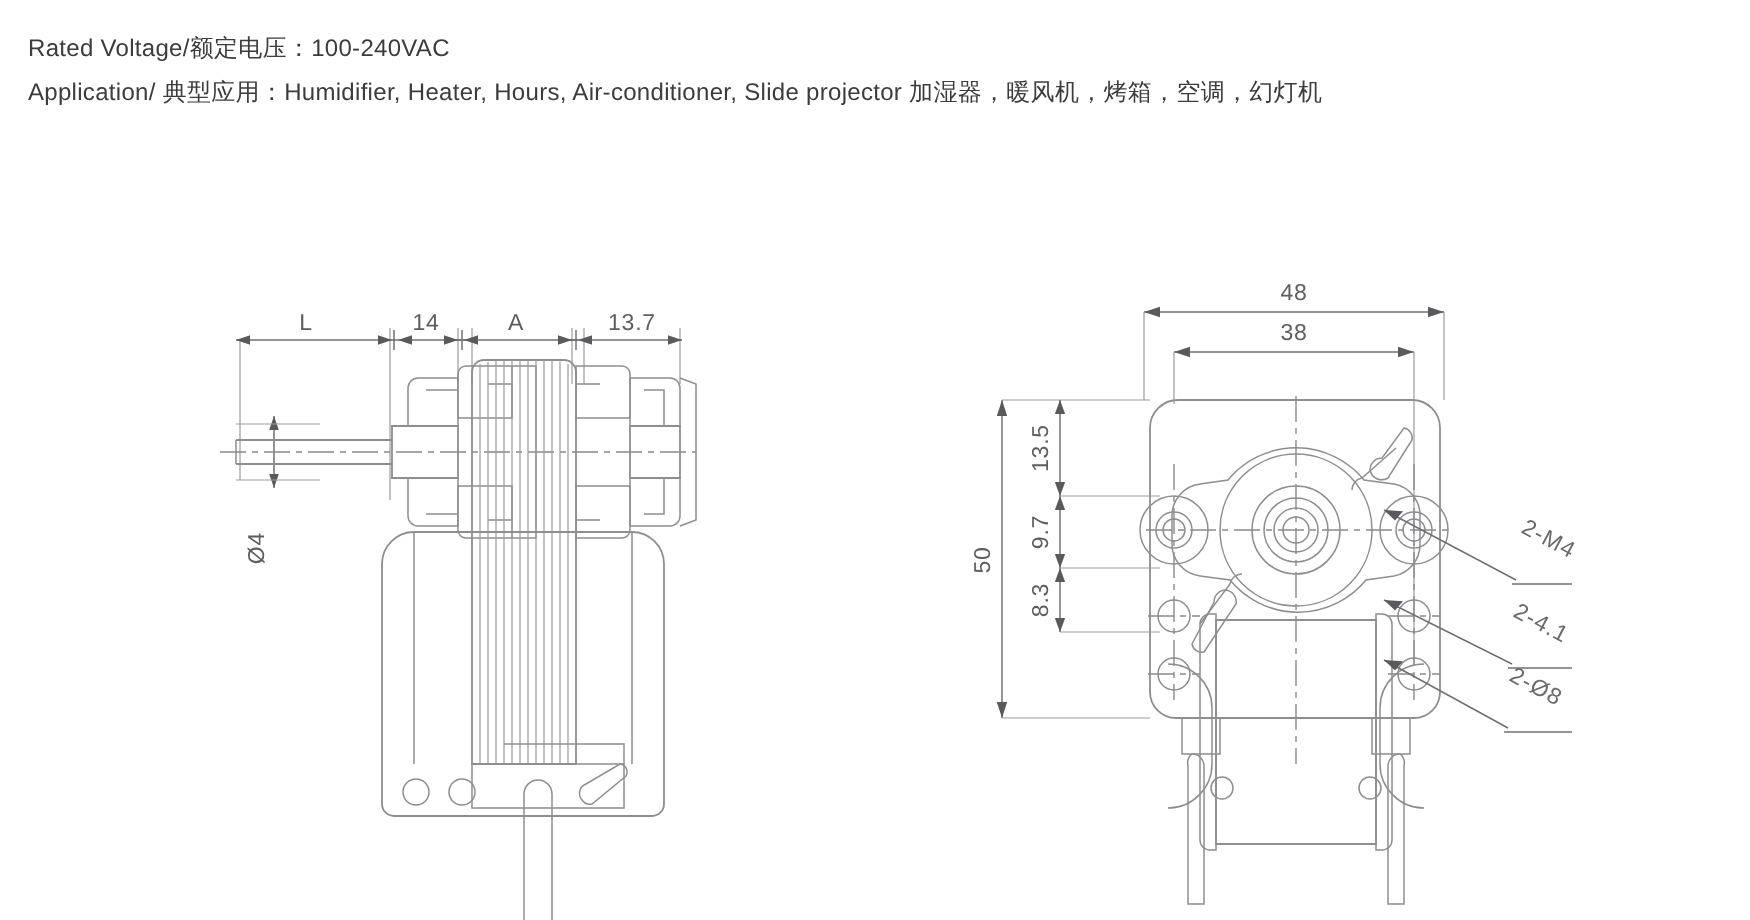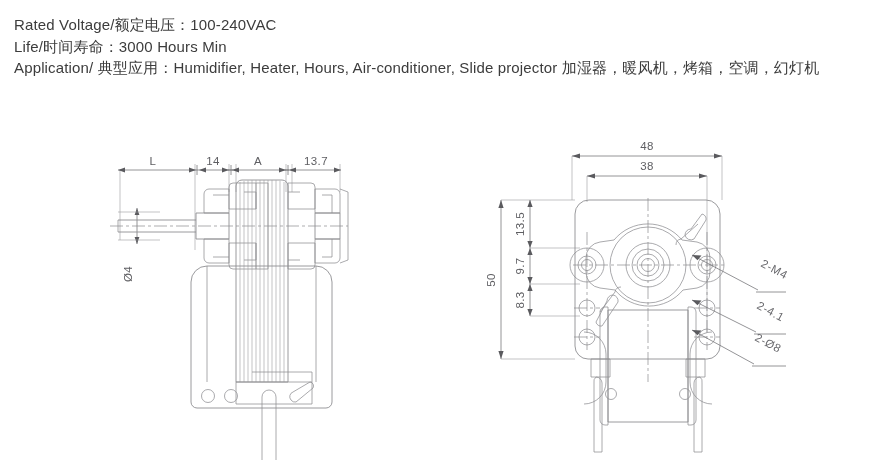--- a/index.html
+++ b/index.html
@@ -25,21 +25,21 @@
   #spec-list {
     position: absolute;
     left: 14px;
     top: 14px;
     width: 850px;
     list-style: none;
     margin: 0;
     padding: 0;
   }
   #spec-list li {
-    font-size: 15px;
+    font-size: 12px;
     line-height: 21.5px;
     letter-spacing: 0.15px;
     color: #3c3c3c;
     white-space: nowrap;
   }
   
   #drawings {
     position: absolute;
     left: 0;
     top: 132px;
@@ -60,21 +60,20 @@
   .ctxt { fill:#6a6a6e; font-family:"Liberation Sans", sans-serif;
           font-size:11.5px; letter-spacing:0.6px; }
 </style>
 </head>
 <body>
 
 <div id="spec-sheet">
 
   <ul id="spec-list">
     <li>Rated Voltage/额定电压：100-240VAC</li>
-    <li>Life/时间寿命：3000 Hours Min</li>
     <li>Application/ 典型应用：Humidifier, Heater, Hours, Air-conditioner, Slide projector 加湿器，暖风机，烤箱，空调，幻灯机</li>
   </ul>
 
   <div id="drawings">
     <svg width="875" height="328" viewBox="0 0 875 328">
 
       <g>
 
         <g>
           <path class="ext" d="M120,38 L120,108"></path>

